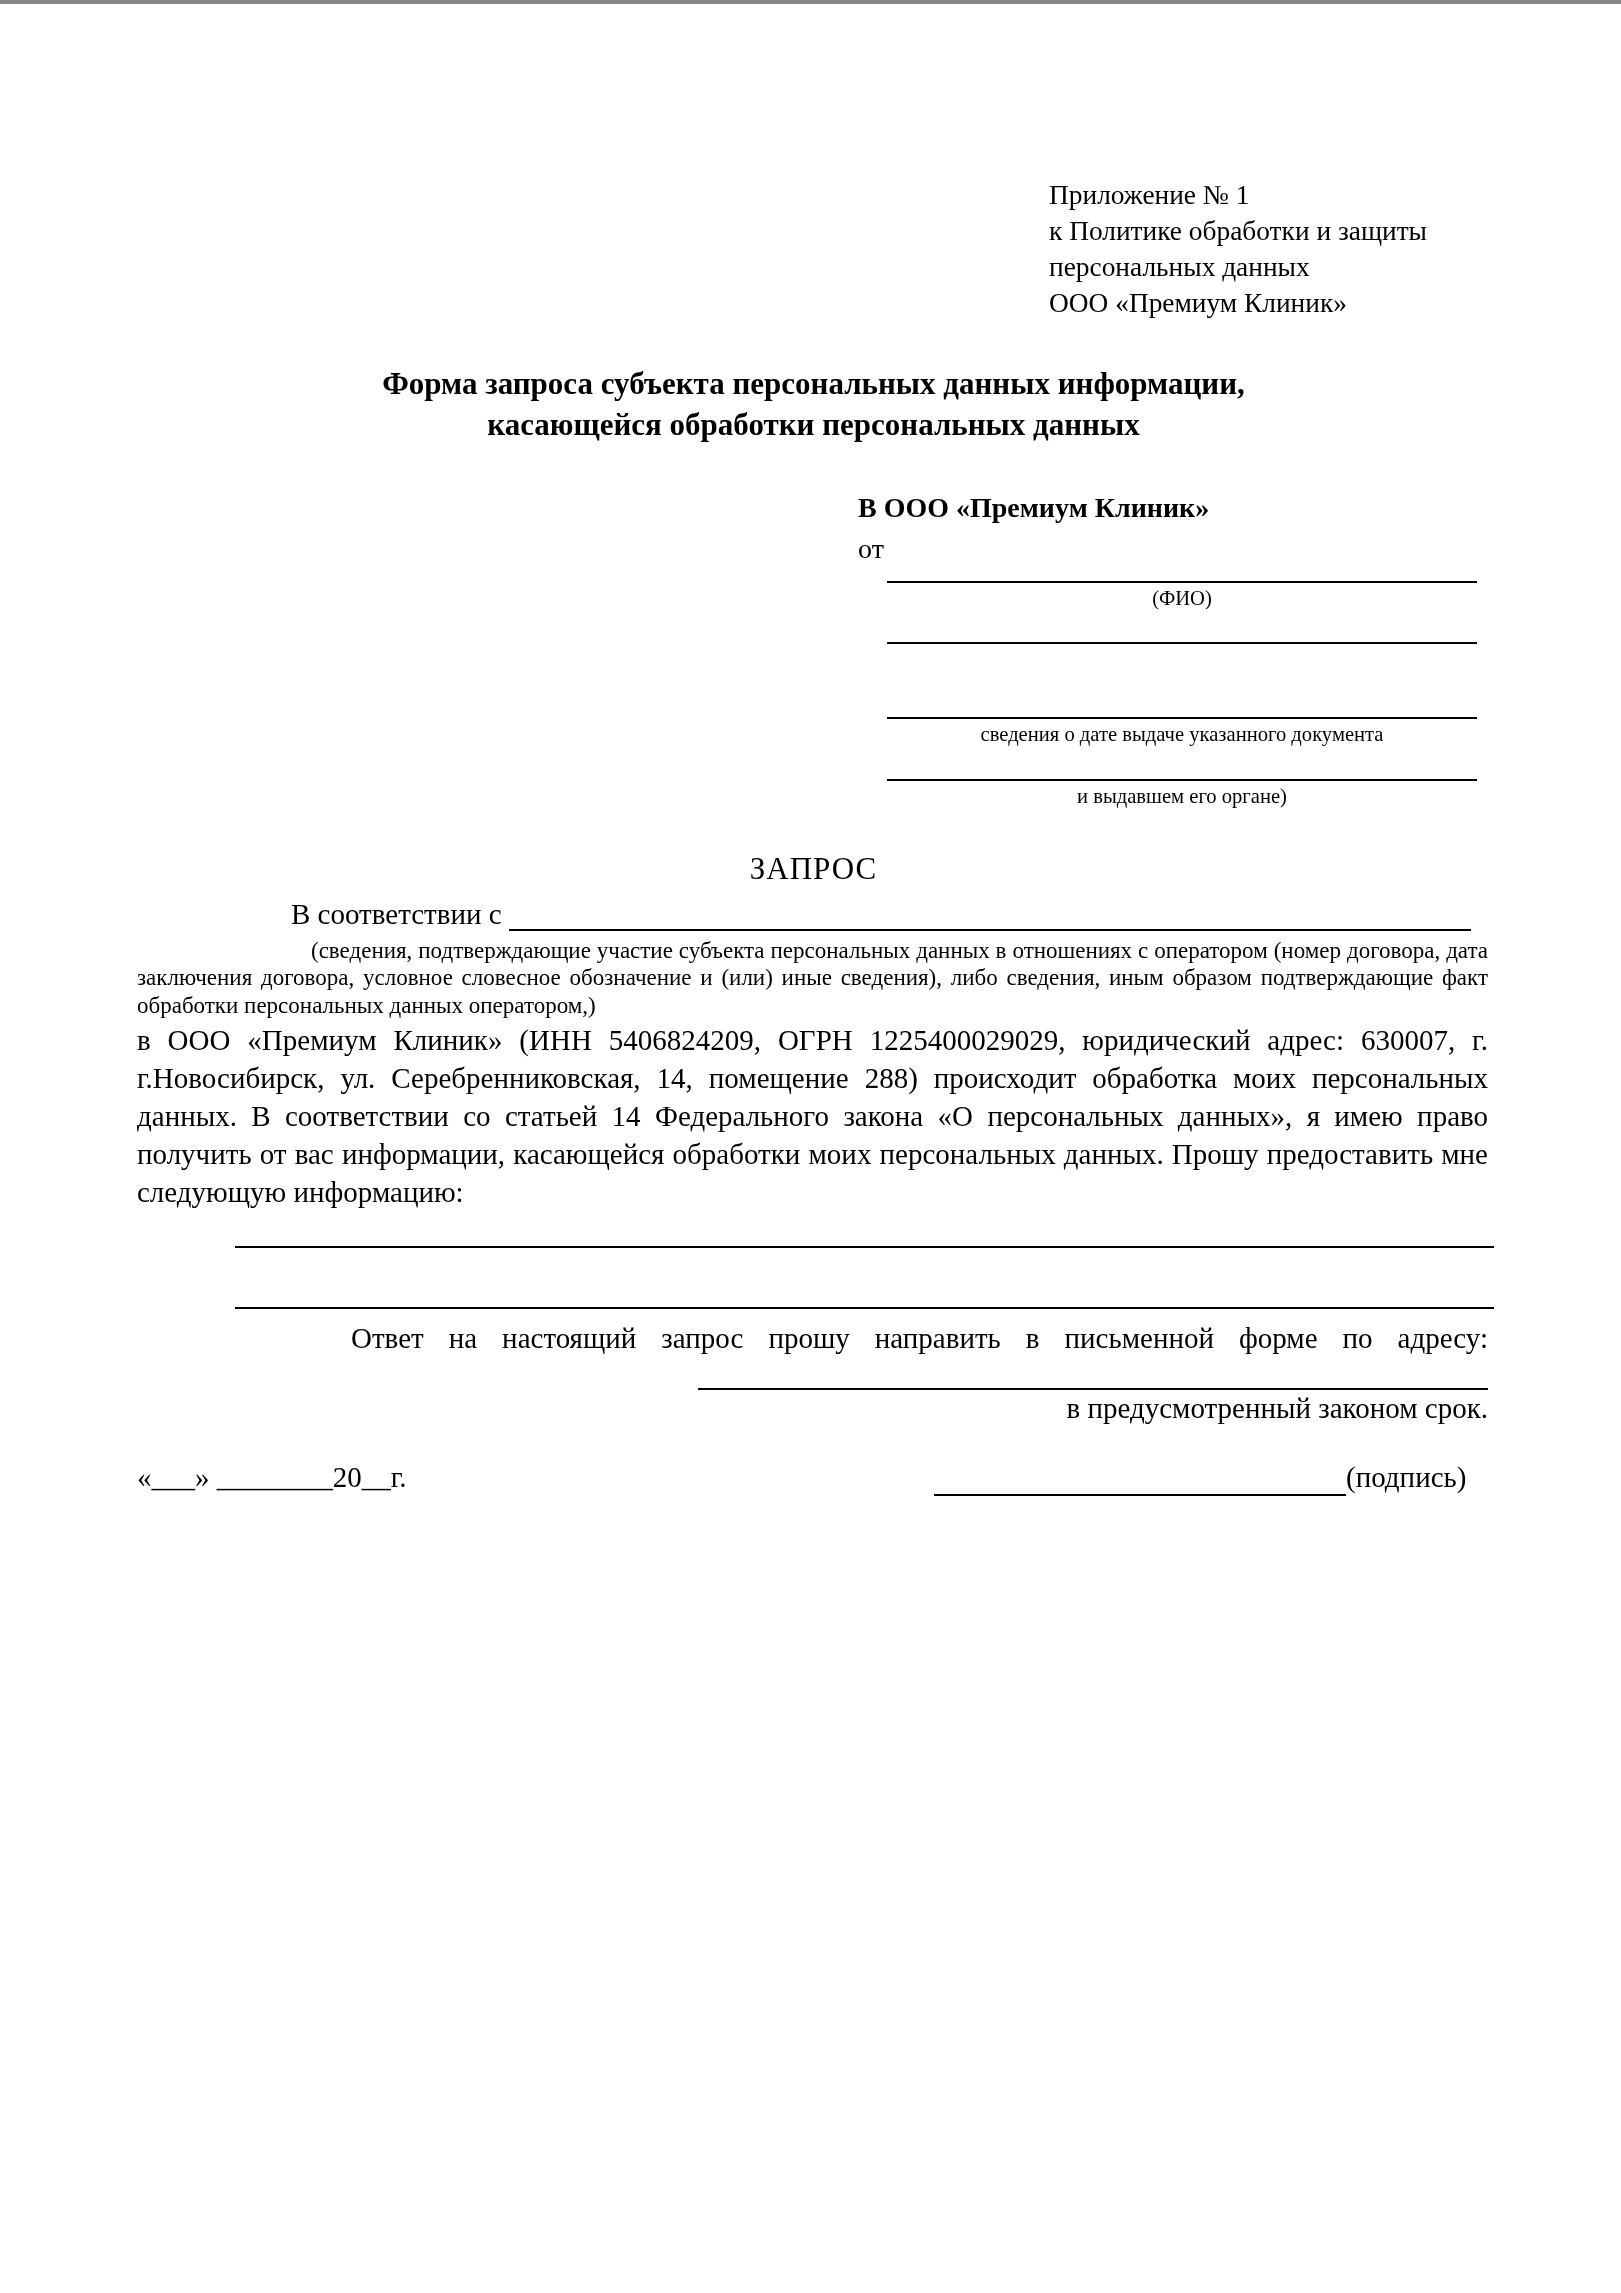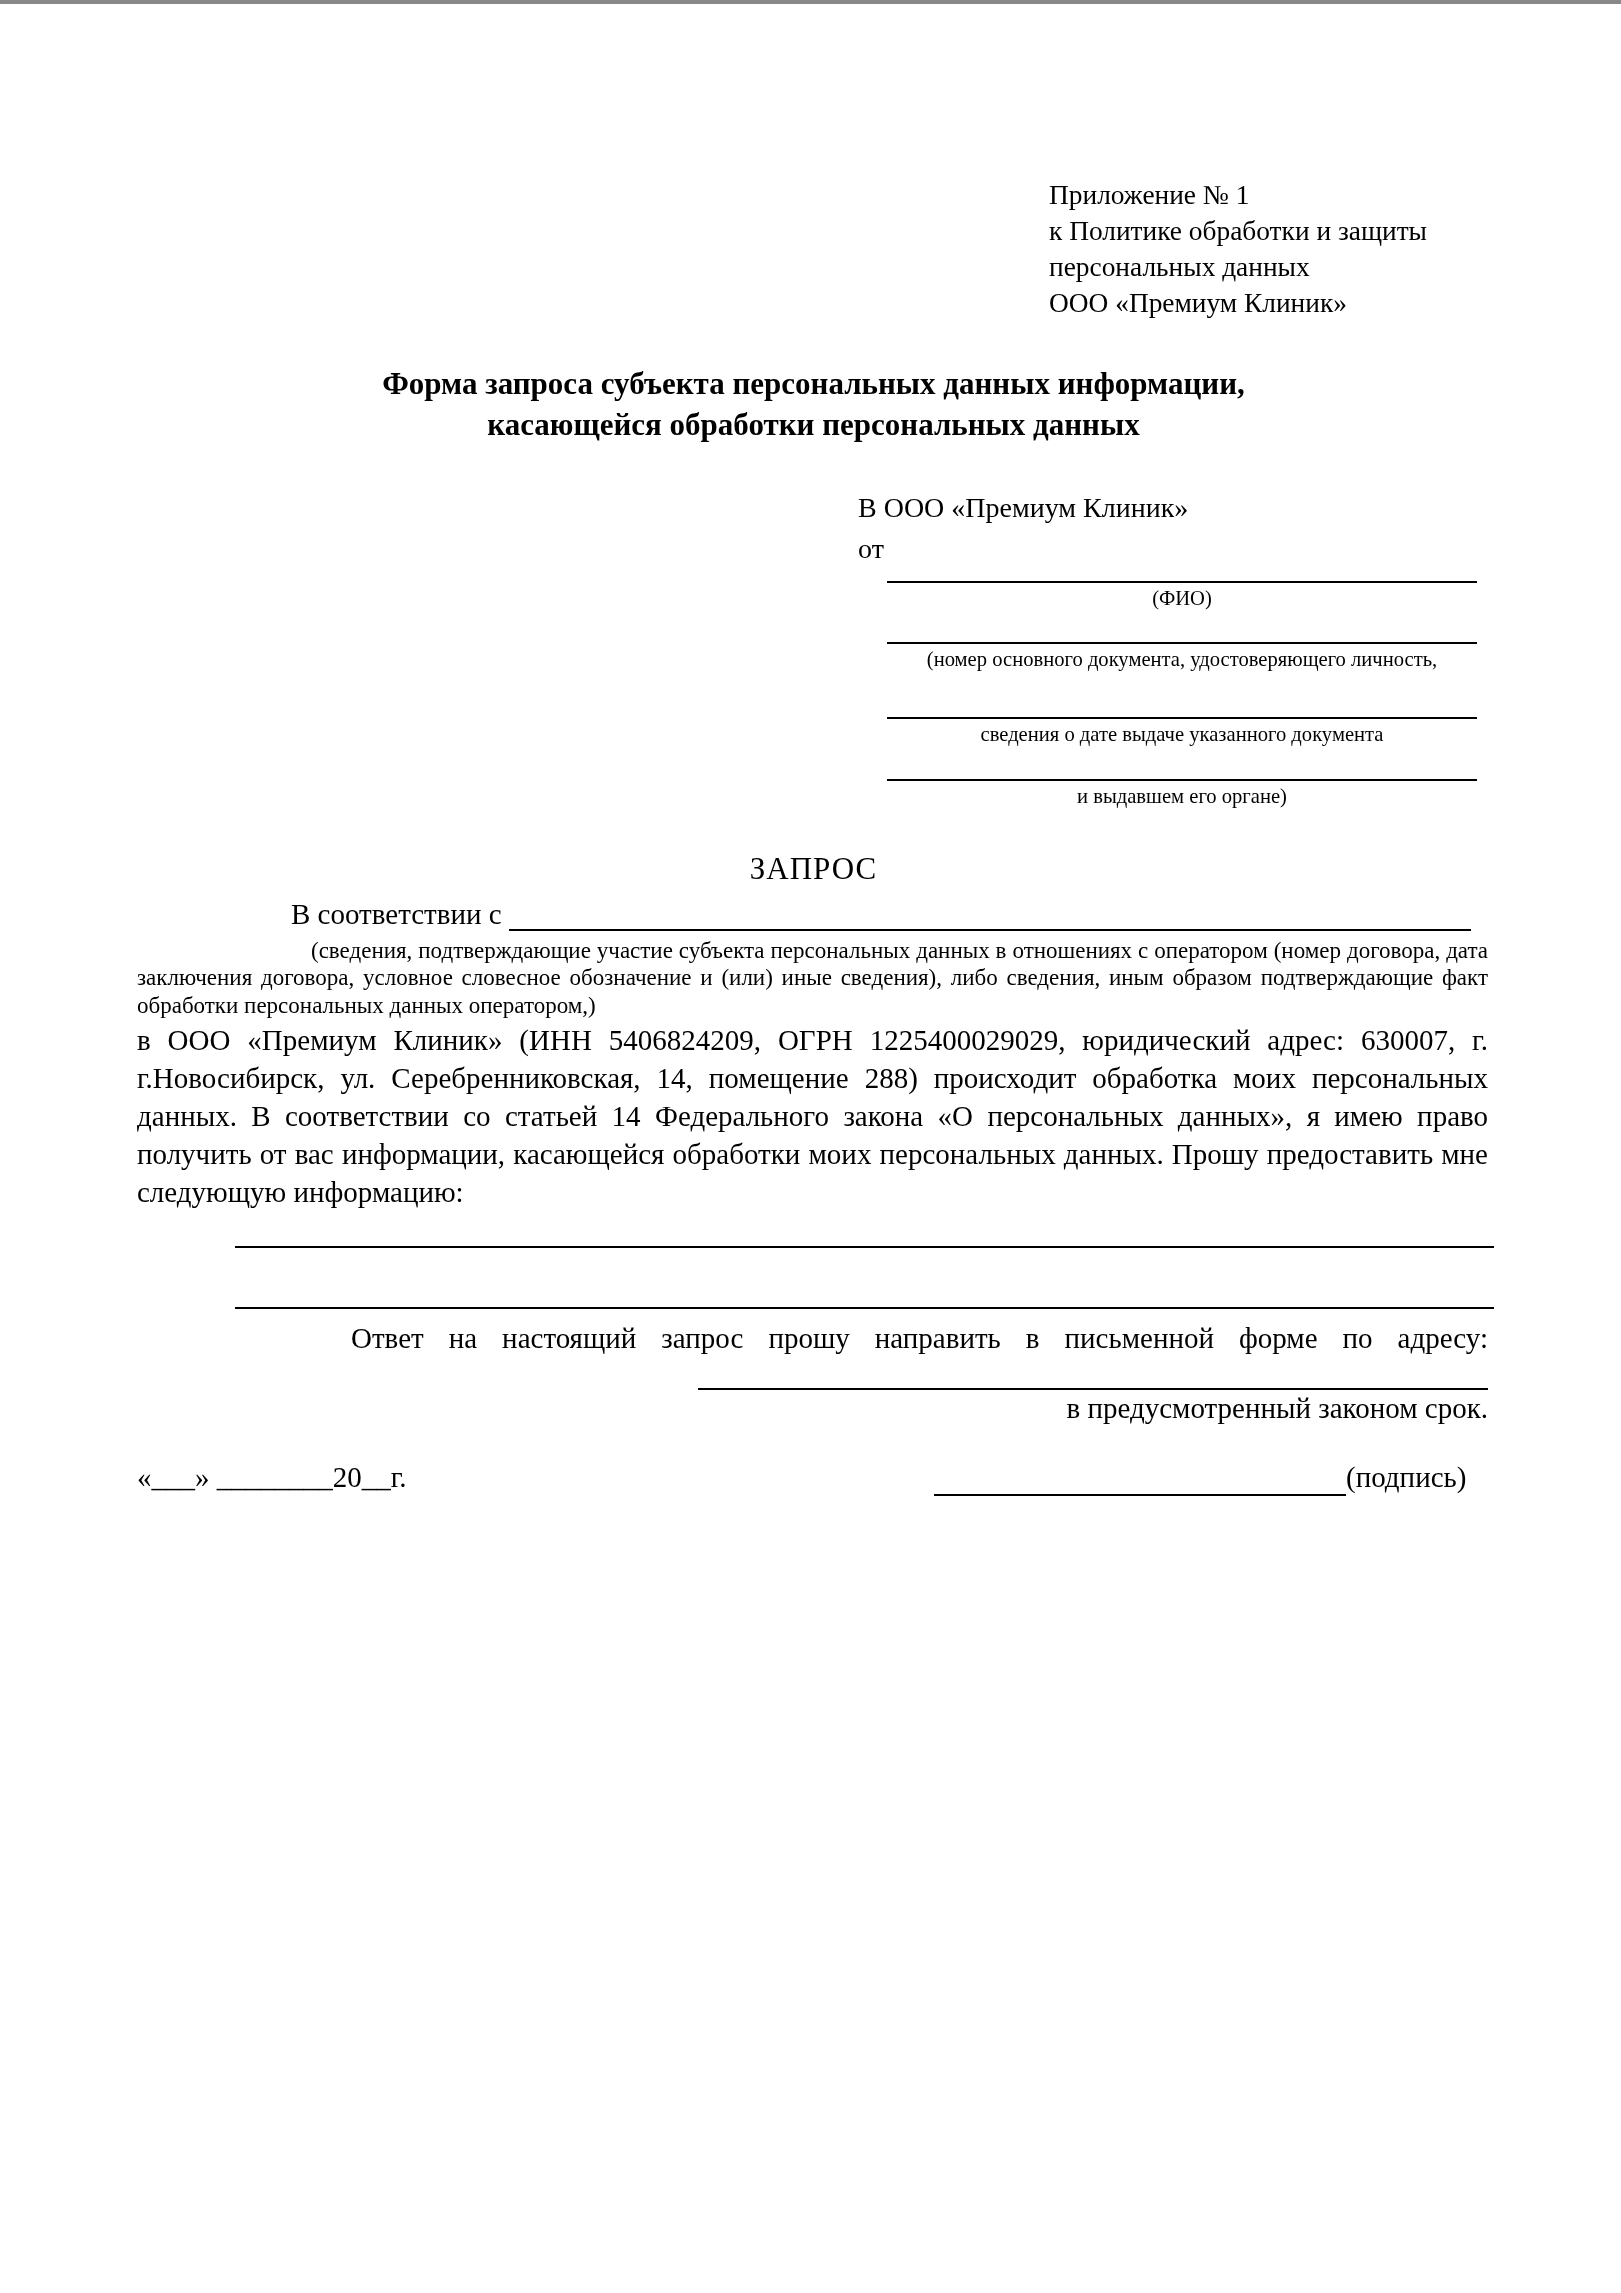--- a/index.html
+++ b/index.html
@@ -23,21 +23,21 @@
   }
 
   
   .form-title {
     left: 137px; top: 359px; width: 1353px;
     font-weight: bold; font-size: 31px; line-height: 41px;
     text-align: center;
   }
 
   
-  .addr-to { left: 858px; top: 488px; font-size: 28px; }
+  .addr-to { left: 858px; top: 488px; font-size: 28px; font-weight: bold; }
   .addr-from { left: 858px; top: 529px; font-size: 28px; }
 
   .field { left: 887px; width: 590px; }
   .field-line { border-top: 2.9px solid #000; height: 0; }
   .field-caption {
     text-align: center; font-size: 20.6px; line-height: 25.5px; margin-top: 2.9px;
   }
 
   .request-heading {
     left: 137px; top: 847px; width: 1353px;
@@ -106,21 +106,20 @@
   <div class="abs addr-to">В ООО «Премиум Клиник»</div>
   <div class="abs addr-from">от</div>
 
   <div class="abs field" style="top:577px">
     <div class="field-line"></div>
     <div class="field-caption">(ФИО)</div>
   </div>
 
   <div class="abs field" style="top:638px">
     <div class="field-line"></div>
-    <div class="field-caption">(номер основного документа, удостоверяющего личность,</div>
   </div>
 
   <div class="abs field" style="top:713px">
     <div class="field-line"></div>
     <div class="field-caption">сведения о дате выдаче указанного документа</div>
   </div>
 
   <div class="abs field" style="top:775px">
     <div class="field-line"></div>
     <div class="field-caption">и выдавшем его органе)</div>

